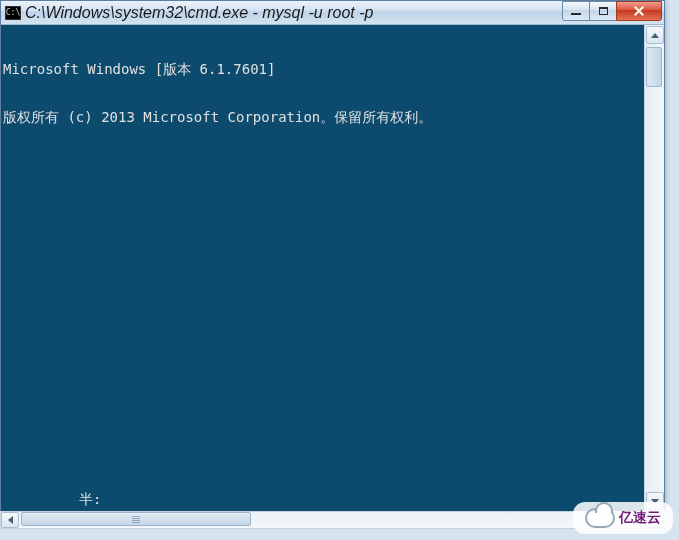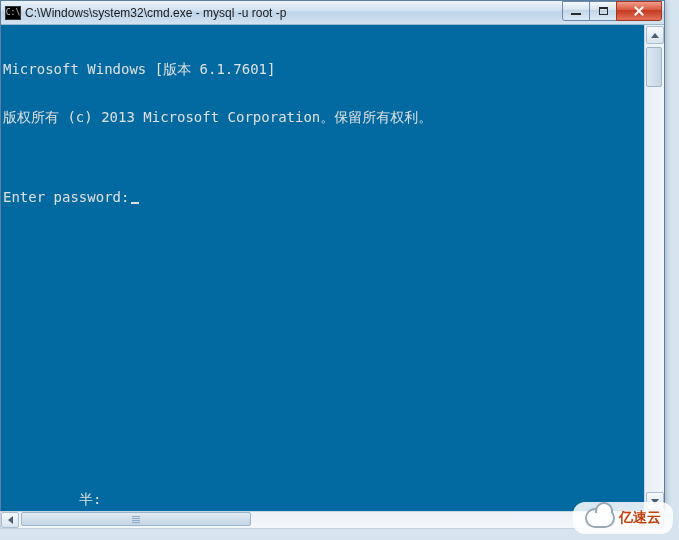--- a/index.html
+++ b/index.html
@@ -37,24 +37,25 @@
       display: flex;
       align-items: center;
       justify-content: center;
       font-family: Consolas, monospace;
       font-size: 8px;
       color: #ccc;
       margin-right: 4px;
     }
     .title-text {
       color: #1a1a1a;
-      font-size: 12px;
+      font-size: 16px;
       flex-grow: 1;
       overflow: hidden;
       white-space: nowrap;
+      font-style: italic;
     }
     .window-controls {
       display: flex;
       height: 20px;
       margin-right: 2px;
       margin-top: -3px;
     }
     .win-btn {
       width: 28px; height: 20px;
       border: 1px solid #6c88a6;
@@ -86,21 +87,21 @@
       position: relative;
       width: 100%;
       height: calc(100% - 24px);
       background: #000;
     }
     .terminal {
       position: absolute;
       left: 0; top: 0;
       width: calc(100% - 20px);
       height: 100%;
-      background: #0369a1;
+      background: #0c4a6e;
       color: #e0e0e0;
       font-family: "NSimSun","SimSun","MS Gothic",Consolas,monospace;
       font-size: 14px;
       line-height: 16px;
       padding: 4px 2px;
       white-space: pre;
     }
     .terminal .line { display: block; }
     .cursor {
       display: inline-block;
@@ -193,21 +194,21 @@
       border-bottom: 4px solid transparent;
     }
     .arrow-left { border-right: 5px solid #4b6075; }
     .arrow-right { border-left: 5px solid #4b6075; }
 
     .watermark {
       position: absolute;
       right: 6px; bottom: 6px;
       display: flex;
       align-items: center;
-      color: #c2410c;
+      color: #701a75;
       font-size: 14px;
       font-weight: bold;
       background: rgba(255,255,255,0.85);
       padding: 6px 12px;
       border-radius: 12px;
     }
     .wm-cloud {
       width: 30px; height: 20px;
       border: 2px solid #9aa7b5;
       border-radius: 12px;
@@ -245,21 +246,20 @@
         <div class="close-glyph"></div>
       </div>
     </div>
   </div>
 
   <div class="term-wrap">
     <div class="terminal">
       <span class="line">Microsoft Windows [版本 6.1.7601]</span>
       <span class="line">版权所有 (c) 2013 Microsoft Corporation。保留所有权利。</span>
       <span class="line"></span>
-      <span class="line"><span>Enter password:</span><span class="cursor"></span></span>
       <span class="bottom-frag">半:</span>
     </div>
 
     <div class="vscroll">
       <div class="vs-btn">
         <div class="arrow-up"></div>
       </div>
       <div class="vs-track">
         <div class="vs-thumb"></div>
       </div>

